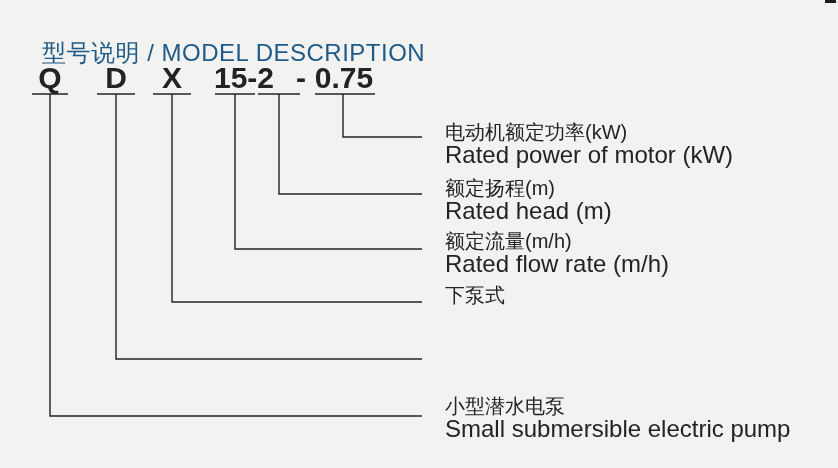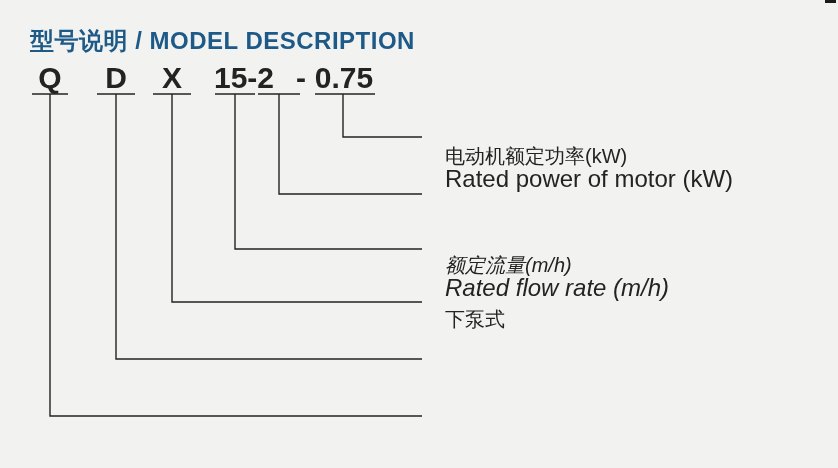--- a/index.html
+++ b/index.html
@@ -7,42 +7,42 @@
     position:relative; width:838px; height:468px;
     background:#f2f2f1; overflow:hidden;
     font-family:"Liberation Sans", sans-serif;
     color:#232323;
   }
   .corner-mark {
     position:absolute; left:825px; top:0; width:11px; height:3px;
     background:#1b1b1b;
   }
   .title {
-    position:absolute; left:30px; top:25px; margin:0;
-    font-size:24px; font-weight:bold; letter-spacing:0.5px;
+    position:absolute; left:30px; top:25px; margin:12px;
+    font-size:24px; font-weight:normal; letter-spacing:0.5px;
     color:#1e5a87; white-space:nowrap;
   }
   .seg {
     position:absolute; top:63px; transform:translateX(-50%);
     font-size:30px; font-weight:bold; line-height:1;
     color:#232323; white-space:nowrap;
   }
   .seg-q    { left:50px;  }
   .seg-d    { left:116px; }
   .seg-x    { left:172px; }
   .seg-flow { left:244px; }
   .seg-dash { left:301px; }
   .seg-pow  { left:344px; }
   .lines { position:absolute; left:0; top:0; display:block; }
   .label { position:absolute; left:445px; white-space:nowrap; }
-  .label .zh { font-size:20px; line-height:24px;margin-top:24px; }
+  .label .zh { font-size:20px; line-height:24px; }
   .label .en { font-size:24px; line-height:22px; }
   .label-power { top:120px; }
   .label-head  { top:176px; }
-  .label-flow  { top:229px;font-style:italic; }
+  .label-flow  { top:229px; }
   .label-down  { top:283px; }
   .label-phase { top:340px; }
   .label-pump  { top:394px; }
 </style>
 </head>
 <body>
 
 <div class="stage">
 
   <div class="corner-mark"></div>
@@ -75,26 +75,32 @@
       <path d="M50 94 V416 H422"></path>
     </g>
   </svg>
 
   <div class="label label-power">
     <div class="zh">电动机额定功率(kW)</div>
     <div class="en">Rated power of motor (kW)</div>
   </div>
 
   <div class="label label-head">
+    <div class="zh">额定扬程(m)</div>
+    <div class="en">Rated head (m)</div>
   </div>
 
   <div class="label label-flow">
     <div class="zh">额定流量(m/h)</div>
     <div class="en">Rated flow rate (m/h)</div>
   </div>
 
   <div class="label label-down">
     <div class="zh">下泵式</div>
   </div>
 
 
+  <div class="label label-pump">
+    <div class="zh">小型潜水电泵</div>
+    <div class="en">Small submersible electric pump</div>
+  </div>
 
 </div>
 
 </body></html>

